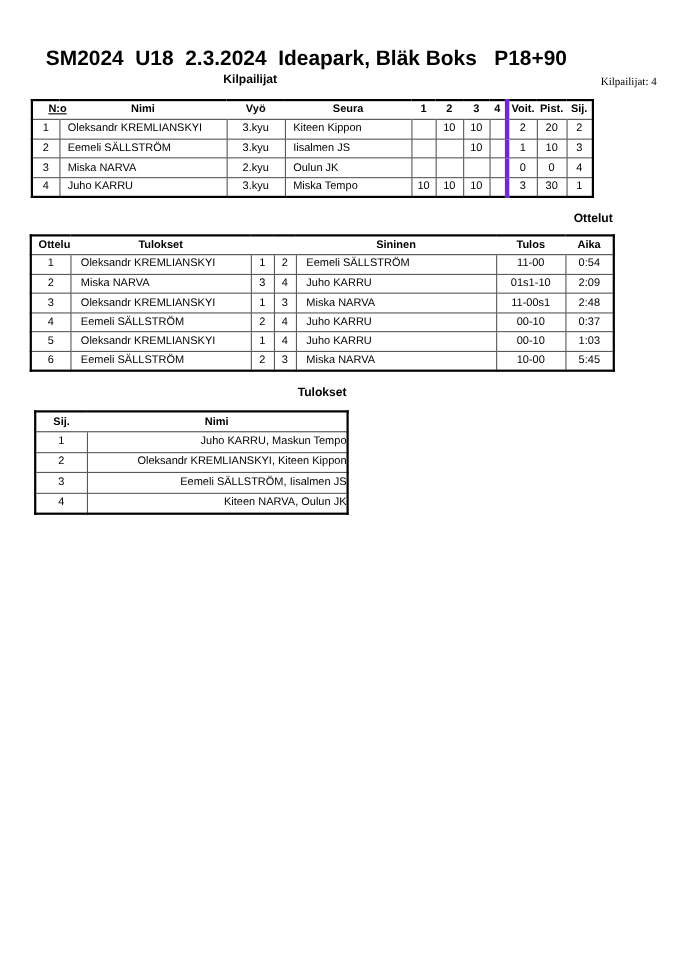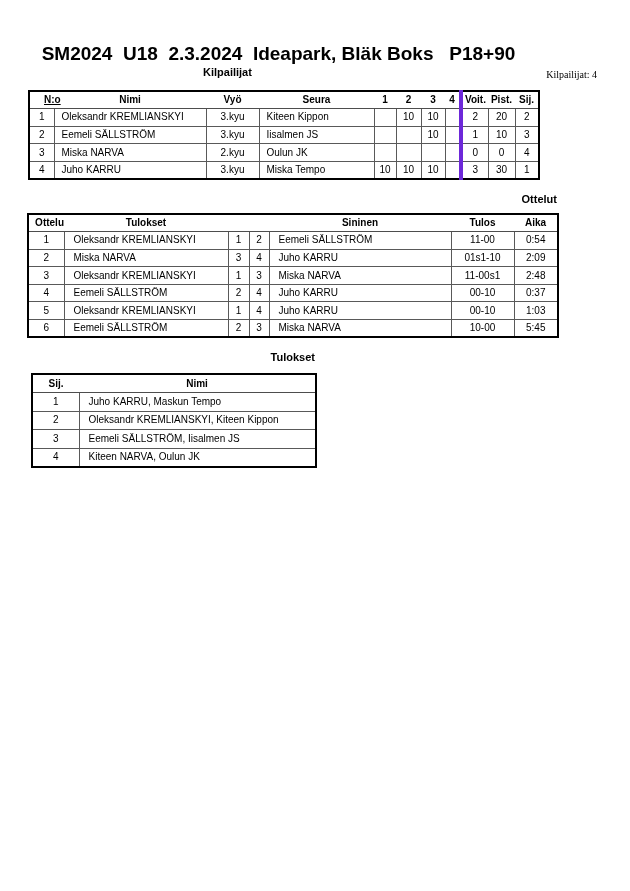--- a/index.html
+++ b/index.html
@@ -61,21 +61,21 @@
   #t2 { left:27px; top:213px; width:530px; }
   #t3 { left:31px; top:373px; width:284px; }
 
   #t1 th:nth-child(1) { text-align:left; padding-left:14px;text-decoration:underline; }
   #t1 td:nth-child(2), #t1 td:nth-child(4) { text-align:left; padding-left:7px; }
   #t1 th:nth-child(9), #t1 td:nth-child(9) { border-left:4px solid #6d28d9;margin-left:24px; }
 
   #t2 th:nth-child(1) { text-align:right; padding-left:0; }
   #t2 td:nth-child(2), #t2 td:nth-child(5) { text-align:left; padding-left:9px; }
 
-  #t3 td:nth-child(2) { text-align:left; padding-left:9px; }
+  #t3 td:nth-child(2) { text-align:right; padding-left:9px; }
   #t3 th, #t3 td { height:18.6px; }
 </style>
 </head>
 <body>
 
 <div class="abs" id="title">SM2024  U18  2.3.2024  Ideapark, Bläk Boks   P18+90</div>
 <div class="abs" id="kilp-label">Kilpailijat</div>
 <div class="abs" id="kilp-count">Kilpailijat: 4</div>
 
 <table id="t1">

